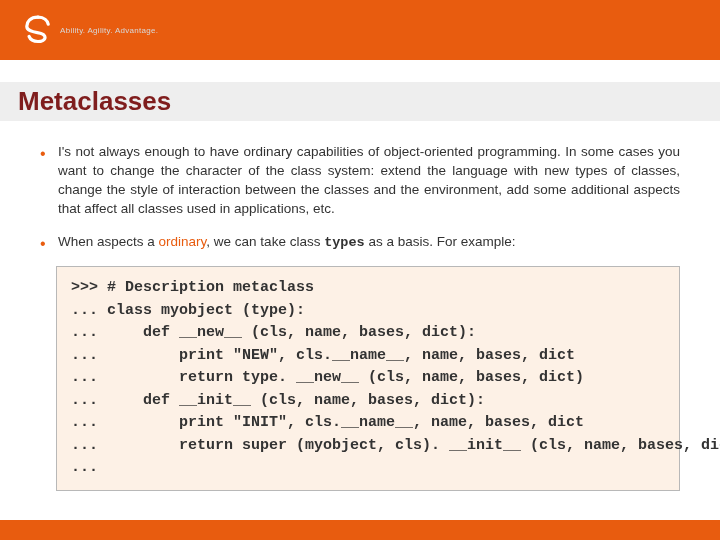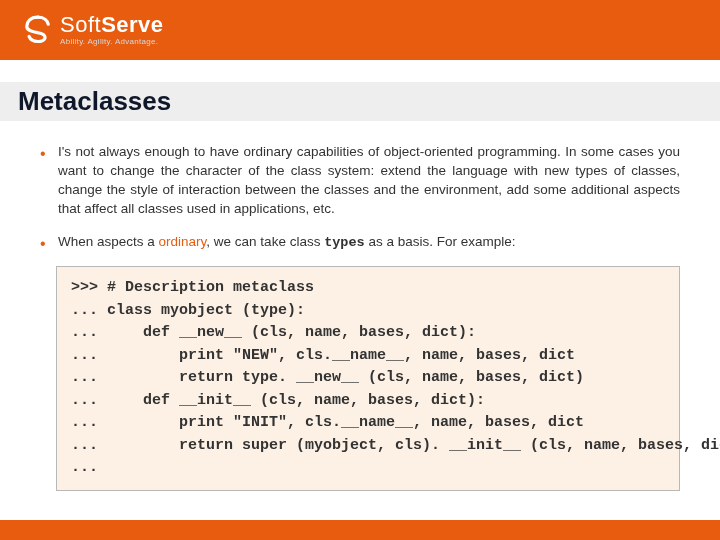--- a/index.html
+++ b/index.html
@@ -46,21 +46,21 @@
     color: #d8d8d8;
     letter-spacing: 0.3px;
     margin-top: 2px;
   }
   .title-bar {
     margin-top: 22px;
     padding: 4px 0 4px 18px;
     background: #eeeeee;
   }
   .title-bar h1 {
-    color: #0f172a;
+    color: #7f1d1d;
     font-size: 26px;
     font-weight: bold;
     font-family: Verdana, sans-serif;
   }
   .content {
     padding: 22px 40px 0 40px;
     border-radius: 11px;
   }
   ul.bullets {
     list-style: none;
@@ -108,21 +108,20 @@
 </head>
 <body>
 
 <div class="header">
   <div class="logo">
     <svg class="logo-icon" viewBox="0 0 100 100">
       <path d="M50 10 C25 10 15 25 15 38 C15 52 30 55 48 58 C66 61 72 65 72 73 C72 82 60 86 50 86 C35 86 25 78 22 70" stroke="#fff" stroke-width="10" fill="none" stroke-linecap="round"></path>
       <path d="M50 10 C70 10 80 22 82 32" stroke="#fff" stroke-width="10" fill="none" stroke-linecap="round"></path>
     </svg>
     <div class="logo-text">
-      <div class="logo-main"><span class="soft">Soft</span><span class="serve">Serve</span></div>
       <div class="logo-tag">Ability. Agility. Advantage.</div>
     </div>
   </div>
 </div>
 
 <div class="title-bar">
   <h1>Metaclasses</h1>
 </div>
 
 <div class="content">

